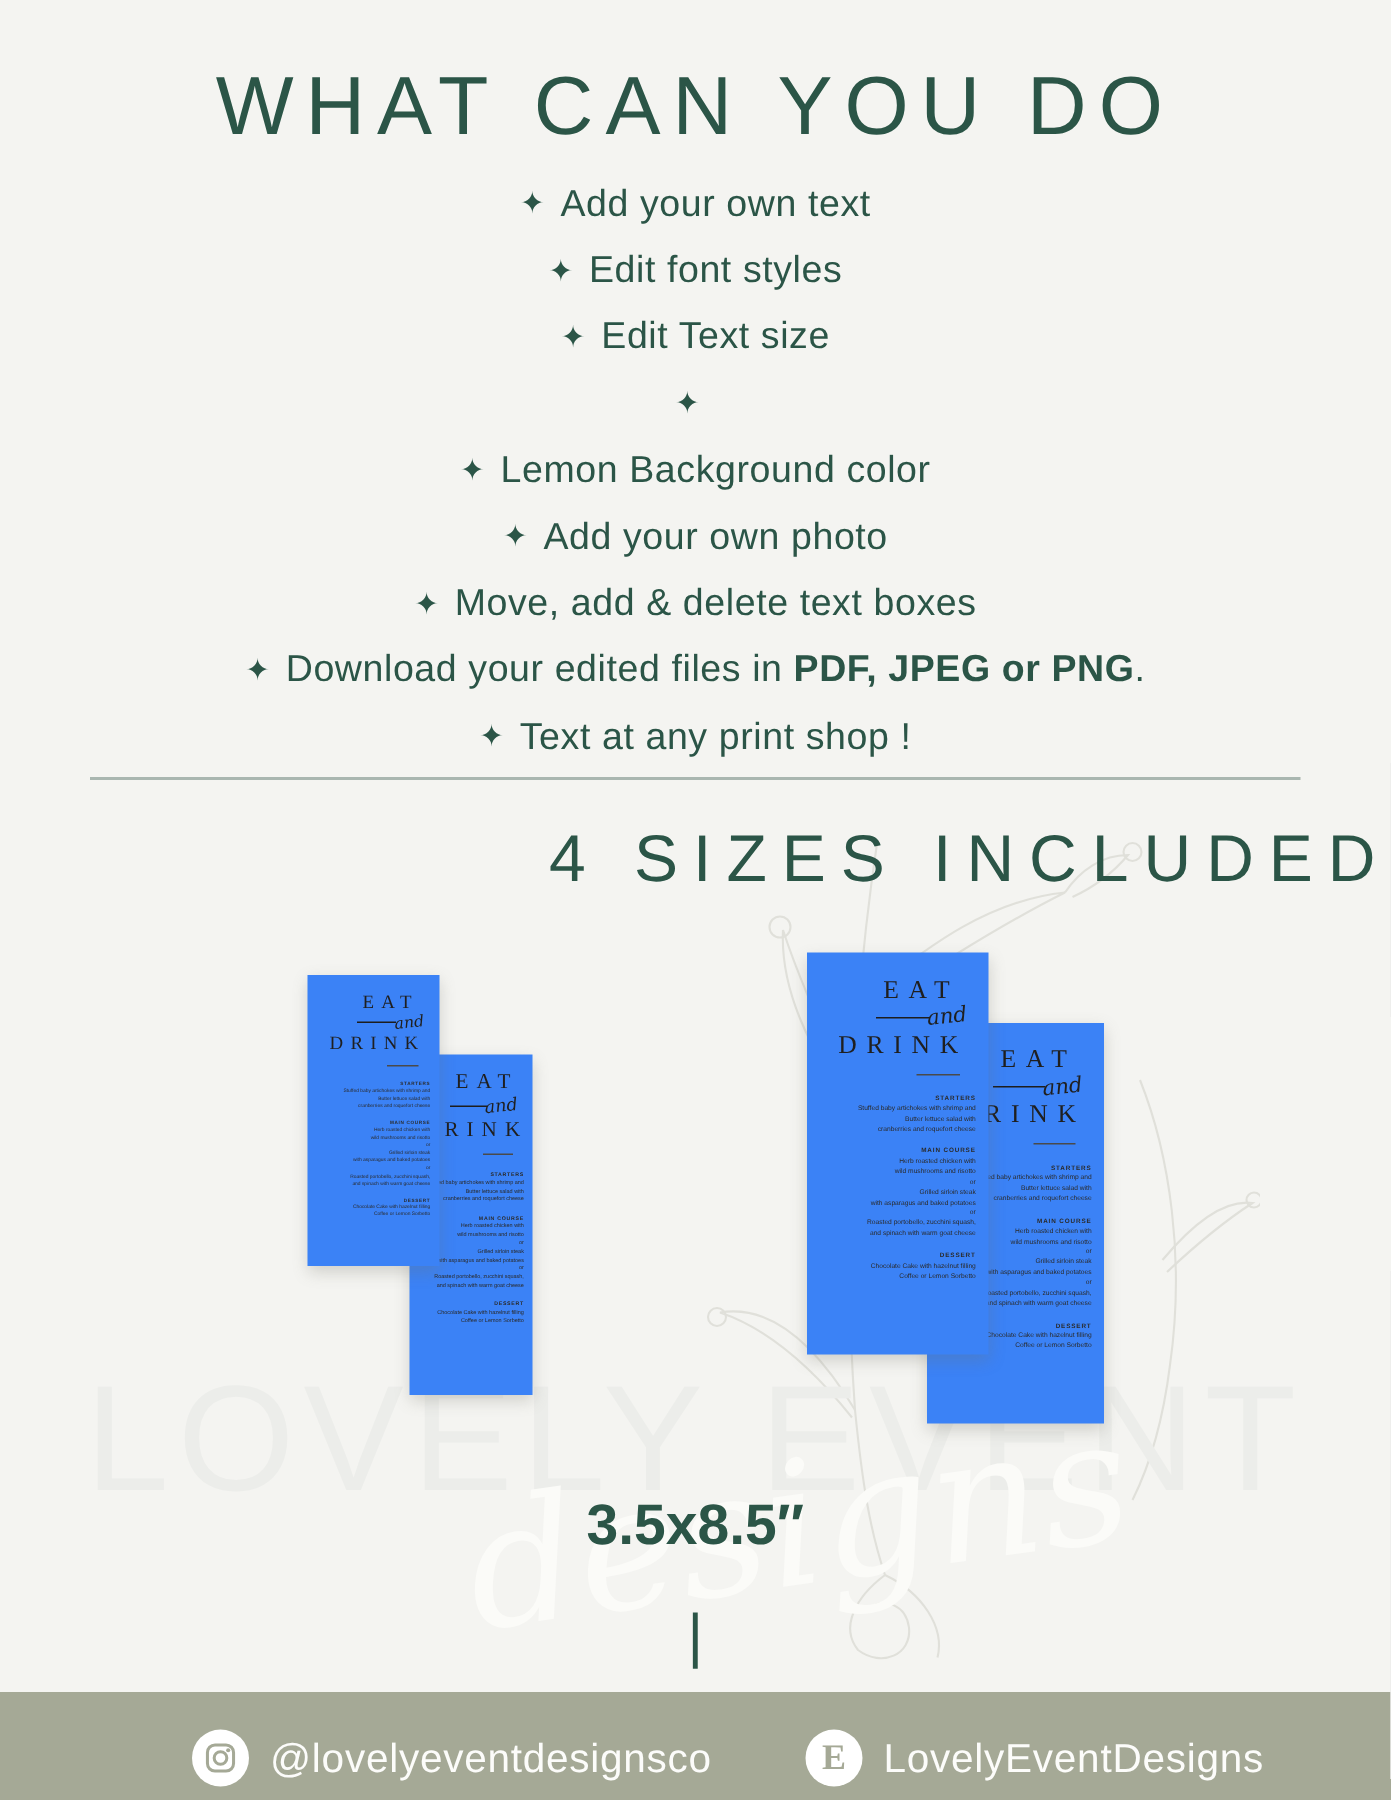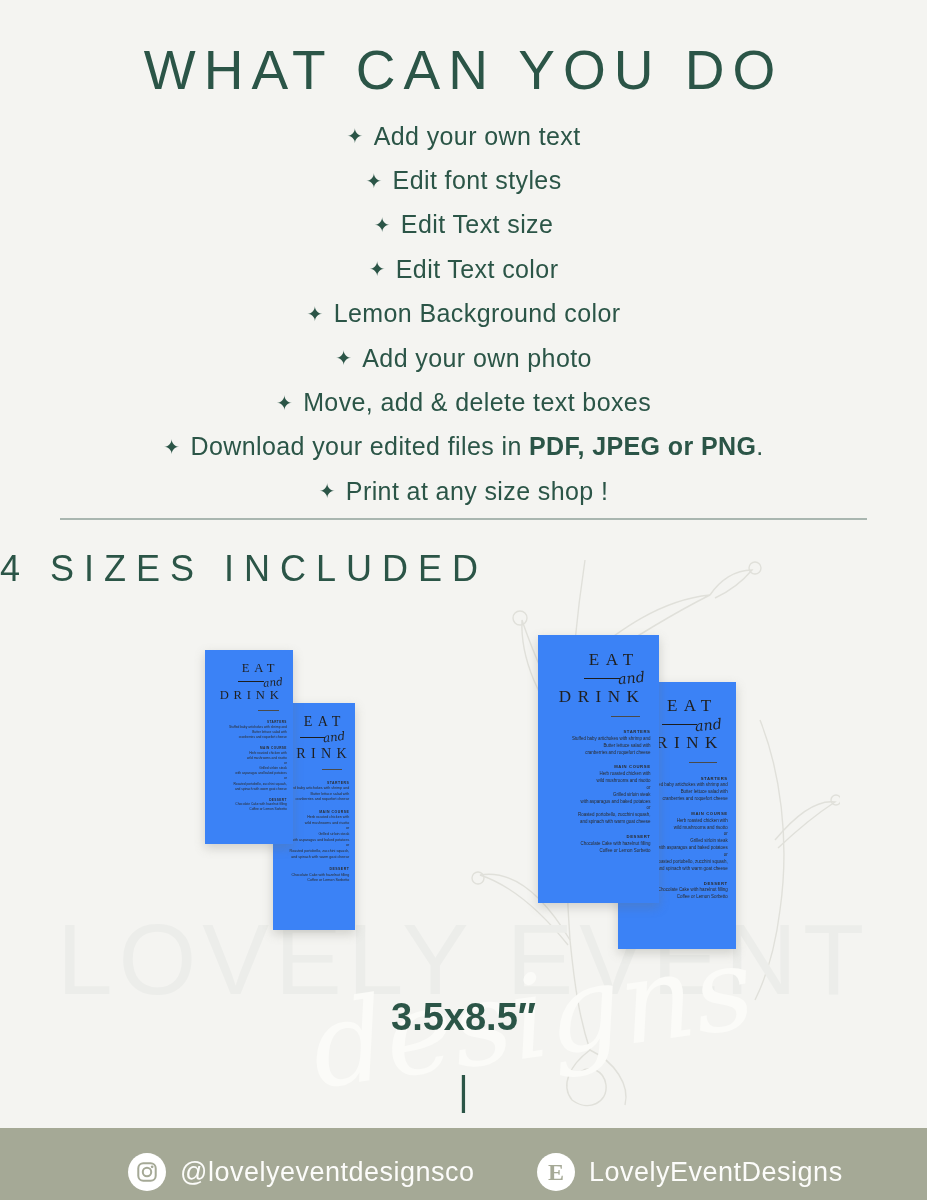--- a/index.html
+++ b/index.html
@@ -18,22 +18,22 @@
     font-size:55px;letter-spacing:8px;color:#2b5547;font-weight:400;z-index:2;}
   .features{position:absolute;top:114px;left:0;width:100%;z-index:2;
     list-style:none;margin:0;padding:0;}
   .features li{height:44.4px;display:flex;align-items:center;justify-content:center;
     font-size:25px;color:#2b5547;letter-spacing:0.4px;}
   .features .star{font-size:20px;margin-right:10px;line-height:1;}
   .features b{font-weight:bold;text-align:center;}
 
   .divider{position:absolute;top:518px;left:60px;width:807px;height:2px;background:#a9b6b0;z-index:2;}
 
-  .sizes-title{position:absolute;top:548px;left:0;width:100%;text-align:left;
-    font-size:36px;letter-spacing:10px;color:#2b5547;font-weight:400;z-index:2;}
+  .sizes-title{position:absolute;top:548px;left:0;width:100%;text-align:right;
+    font-size:44px;letter-spacing:10px;color:#2b5547;font-weight:400;z-index:2;}
 
   
   .menu-card{position:absolute;background:#3b82f6;box-shadow:0 4px 10px rgba(110,110,100,0.28);
     color:#1f1f1f;overflow:hidden;}
   .card1{left:205px;top:650px;width:88px;height:194px;font-size:4.2px;z-index:4;}
   .card2{left:273px;top:703px;width:82px;height:227px;font-size:4.7px;z-index:3;}
   .card3{left:538px;top:635px;width:121px;height:268px;font-size:5.7px;z-index:4;}
   .card4{left:618px;top:682px;width:118px;height:267px;font-size:5.7px;z-index:3;}
   .mc-inner{padding-top:12%;}
   .mc-eat{margin-left:26%;width:74%;text-align:center;font-family:"Liberation Serif",serif;
@@ -105,41 +105,40 @@
     <li>
       <span class="star">✦</span>
       <span>Edit font styles</span>
       </li>
     <li>
       <span class="star">✦</span>
       <span>Edit Text size</span>
       </li>
     <li>
       <span class="star">✦</span>
-      <span>Edit Text color</span>
       </li>
     <li>
       <span class="star">✦</span>
       <span>Lemon Background color</span>
       </li>
     <li>
       <span class="star">✦</span>
       <span>Add your own photo</span>
       </li>
     <li>
       <span class="star">✦</span>
       <span>Move, add &amp; delete text boxes</span>
       </li>
     <li>
       <span class="star">✦</span>
       <span><span>Download your edited files in </span><b>PDF, JPEG or PNG</b><span>.</span></span>
       </li>
     <li>
       <span class="star">✦</span>
-      <span>Print at any size shop !</span>
+      <span>Text at any print shop !</span>
       </li>
   </ul>
 
   <div class="divider"></div>
 
   <div class="sizes-title">4 SIZES INCLUDED</div>
 
   <div class="menu-card card1">
     <div class="mc-inner">
       <div class="mc-eat">EAT</div>

